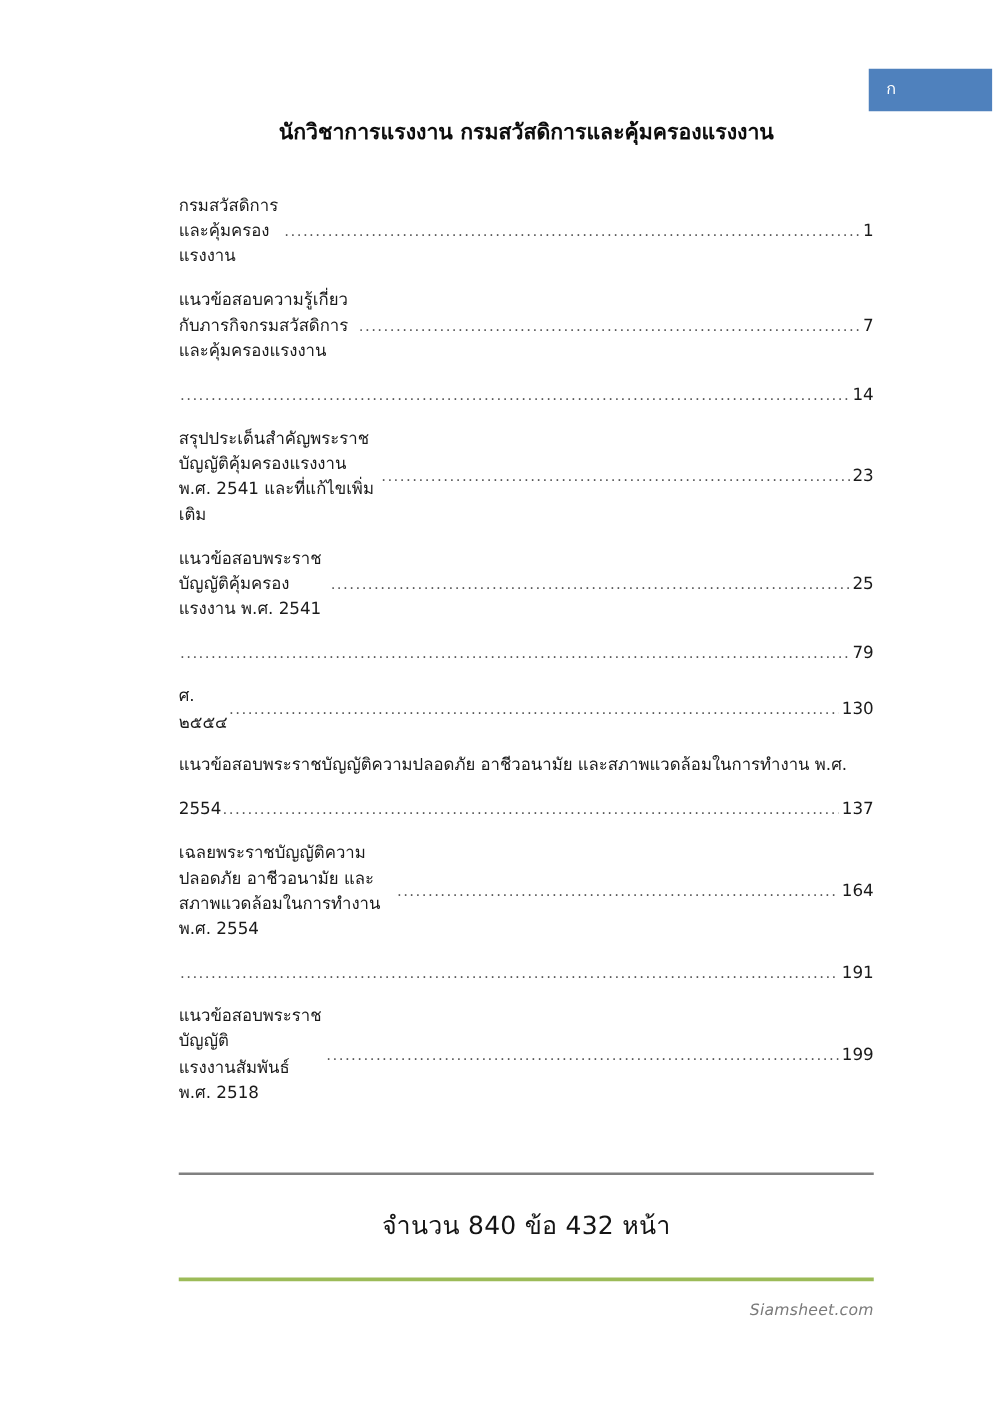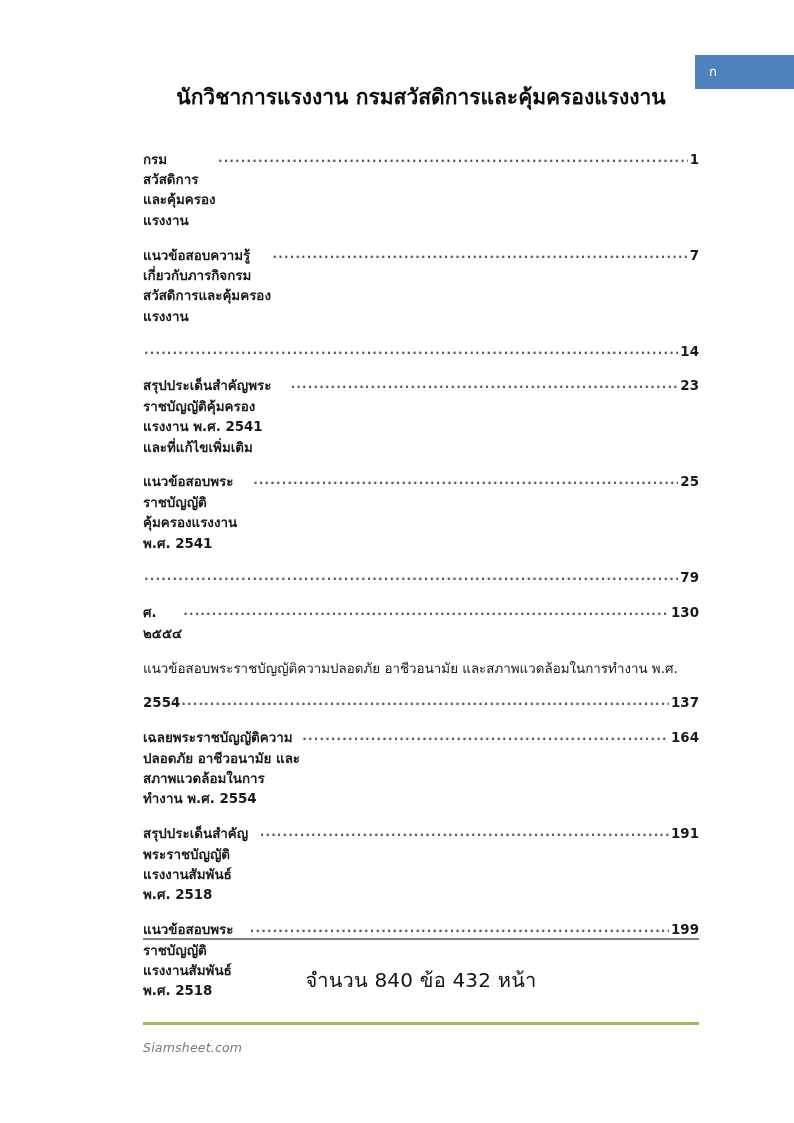--- a/index.html
+++ b/index.html
@@ -44,24 +44,24 @@
   }
 
   
   .content {
     position: absolute;
     left: 143px;
     top: 0;
     width: 556px;
   }
   .doc-title {
-    margin: 4px;
+    margin: 16px;
     padding-top: 78px;
     text-align: center;
-    font-size: 21px;
+    font-size: 17px;
     font-weight: bold;
     line-height: 1.5;
     color: #0d0d0d;
   }
 
   .toc {
     margin: 0;
     padding: 0;
     list-style: none;
     margin-top: 36px;
@@ -69,23 +69,22 @@
   .toc-entry {
     position: relative;
     font-size: 13.4px;
     line-height: 1.52;
     color: #1a1a1a;
     margin-bottom: 14.5px;
     padding-right: 0;
   }
   .toc-row {
     display: flex;
-    align-items: flex-start;
+    align-items: center;
     width: 100%;
-    font-weight: bold;
   }
   .toc-label {
     flex: 0 1 auto;
     white-space: pre-wrap;
   }
   .toc-leader {
     flex: 1 1 auto;
     min-width: 4px;
     overflow: hidden;
     white-space: nowrap;
@@ -127,21 +126,21 @@
     padding-top: 24px;
     padding-bottom: 26px;
     letter-spacing: 0.2px;
   }
   .rule-green {
     height: 3px;
     background: #9CBB58;
     width: 100%;
   }
   .site-credit {
-    text-align: left;
+    text-align: right;
     font-style: italic;
     font-size: 12.5px;
     color: #7a7a7a;
     padding-top: 15px;
     letter-spacing: 0.2px;
   }
 </style>
 </head>
 <body>
 
@@ -213,21 +212,20 @@
         </li>
         <li class="toc-entry">
           <span class="toc-row">
             <span class="toc-label">เฉลยพระราชบัญญัติความปลอดภัย อาชีวอนามัย และสภาพแวดล้อมในการทำงาน พ.ศ. 2554</span>
             <span class="toc-leader">............................................................................................................................................................................................................................</span>
             <span class="toc-page">164</span>
           </span>
         </li>
         <li class="toc-entry">
           <span class="toc-row">
-            <span class="toc-label">สรุปประเด็นสำคัญพระราชบัญญัติแรงงานสัมพันธ์ พ.ศ. 2518</span>
             <span class="toc-leader">............................................................................................................................................................................................................................</span>
             <span class="toc-page">191</span>
           </span>
         </li>
         <li class="toc-entry">
           <span class="toc-row">
             <span class="toc-label">แนวข้อสอบพระราชบัญญัติแรงงานสัมพันธ์ พ.ศ. 2518</span>
             <span class="toc-leader">............................................................................................................................................................................................................................</span>
             <span class="toc-page">199</span>
           </span>

